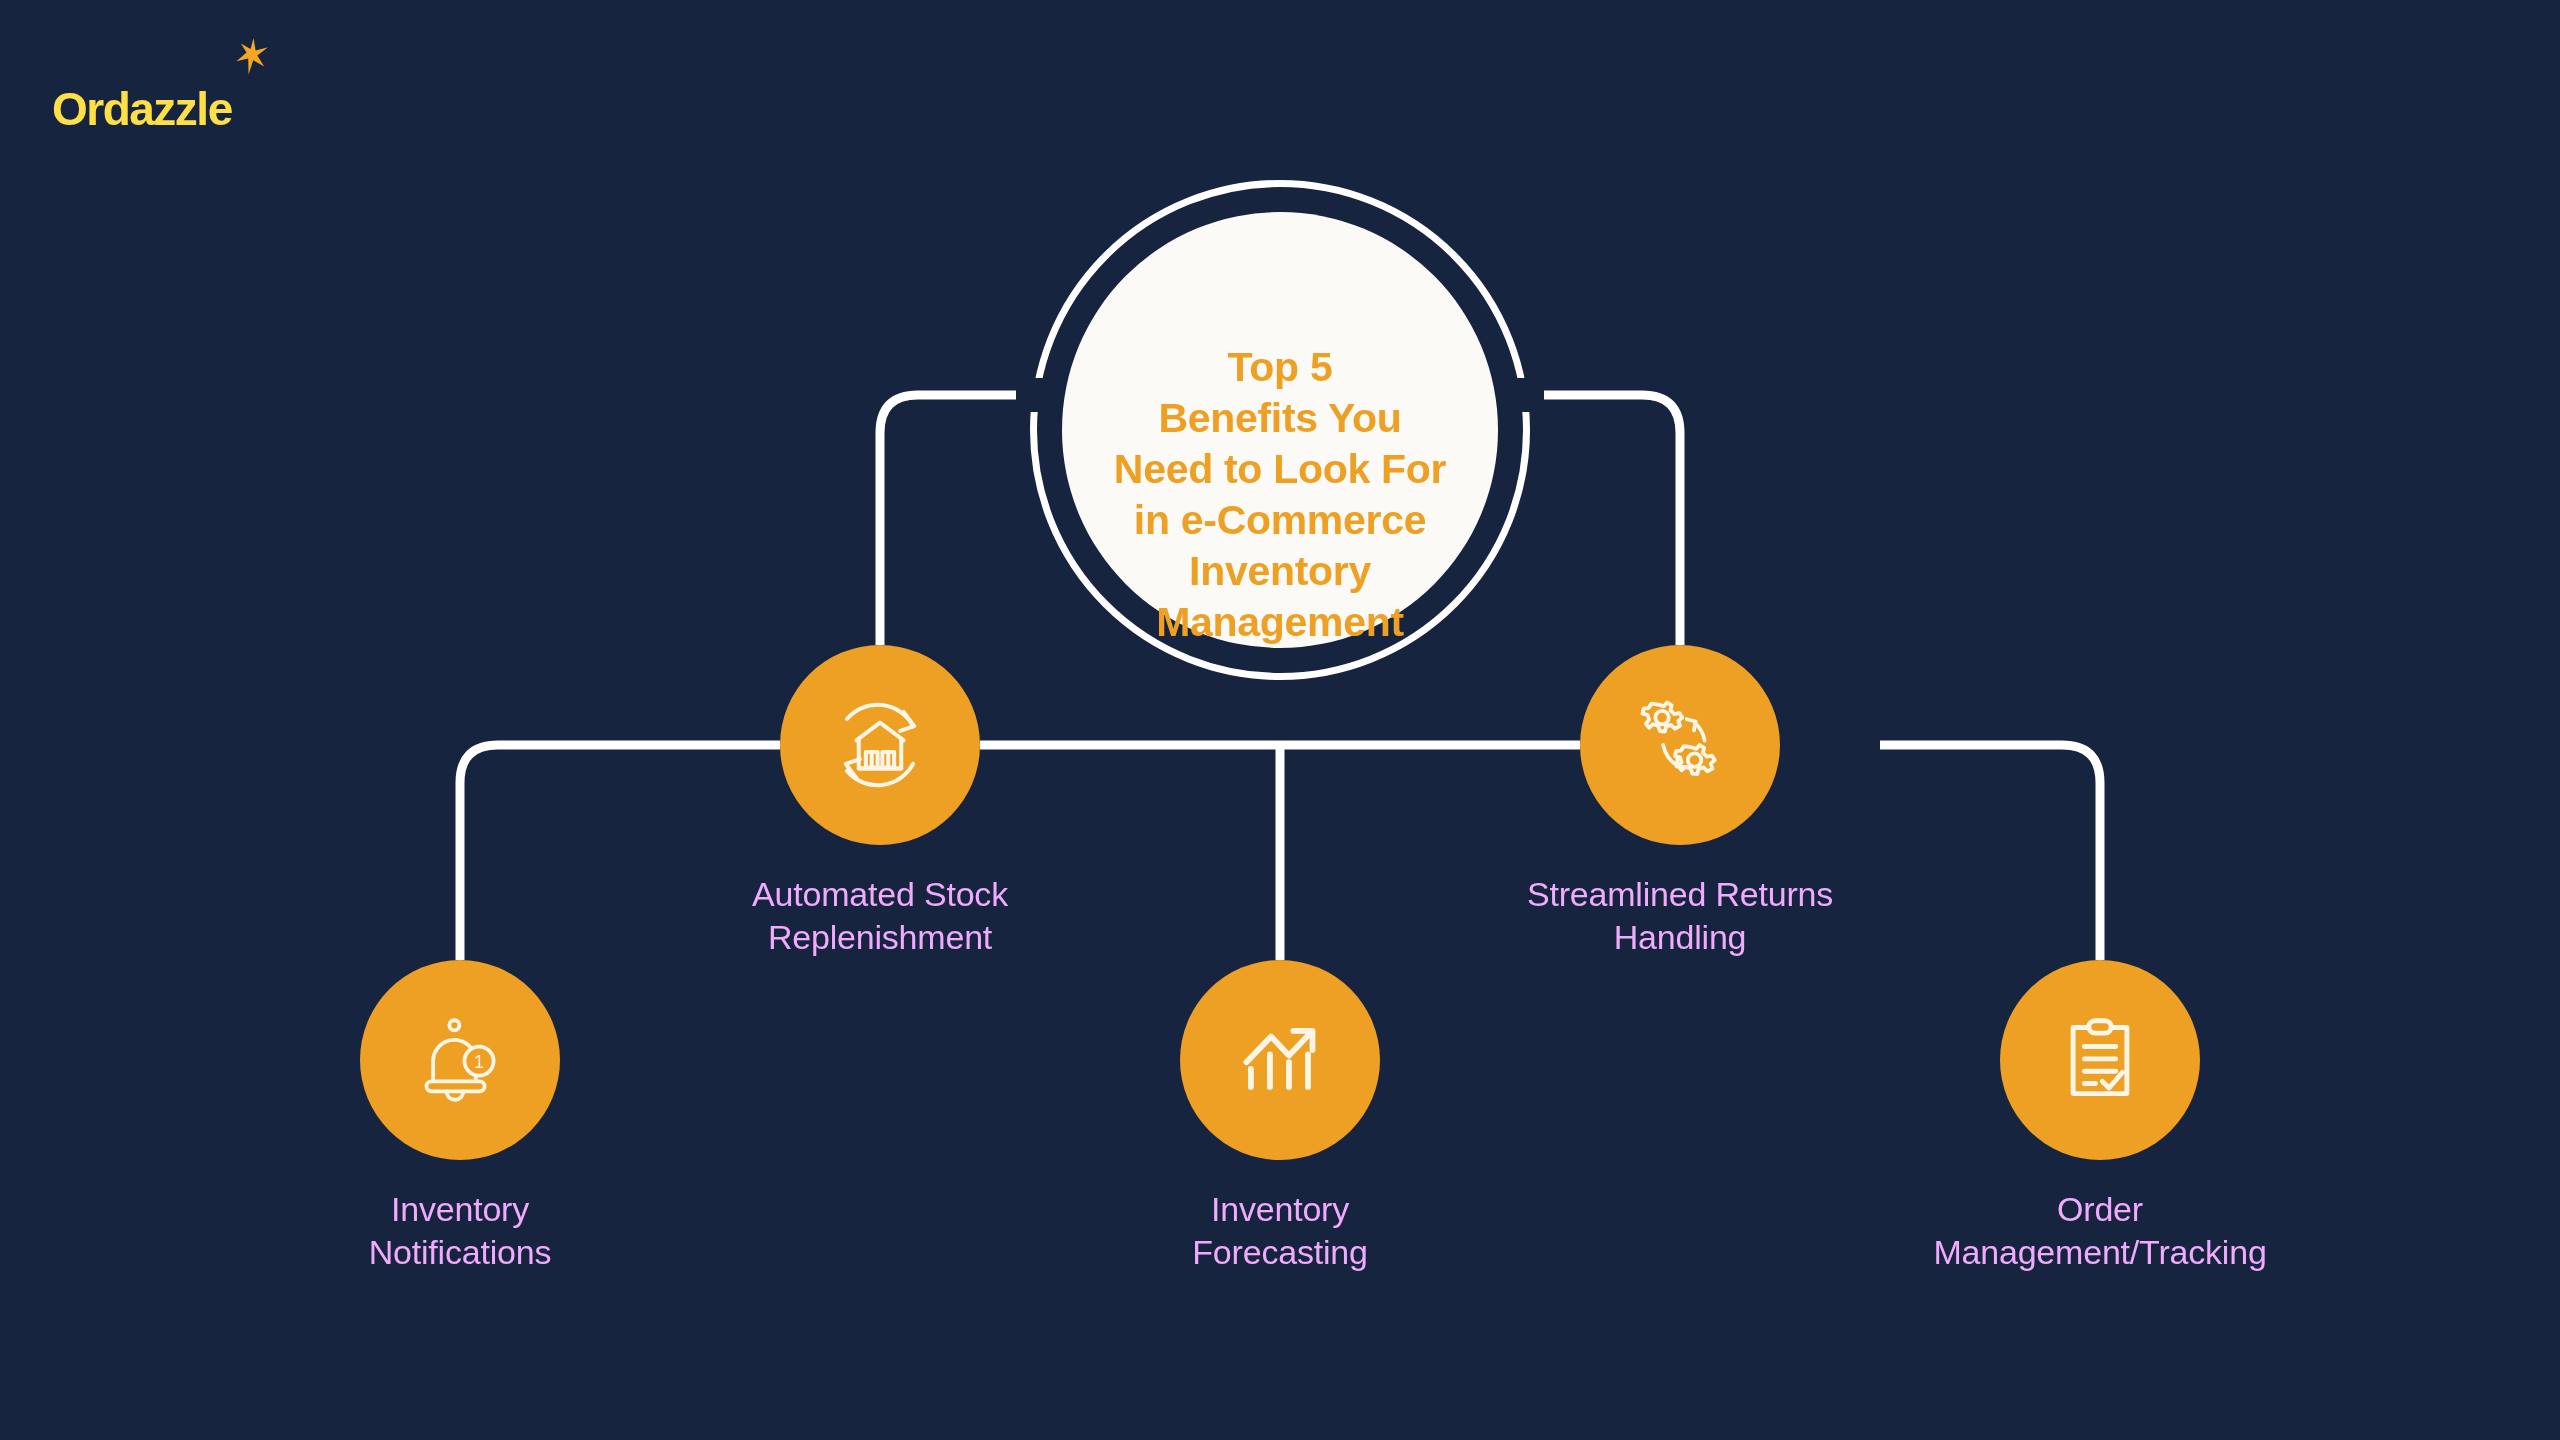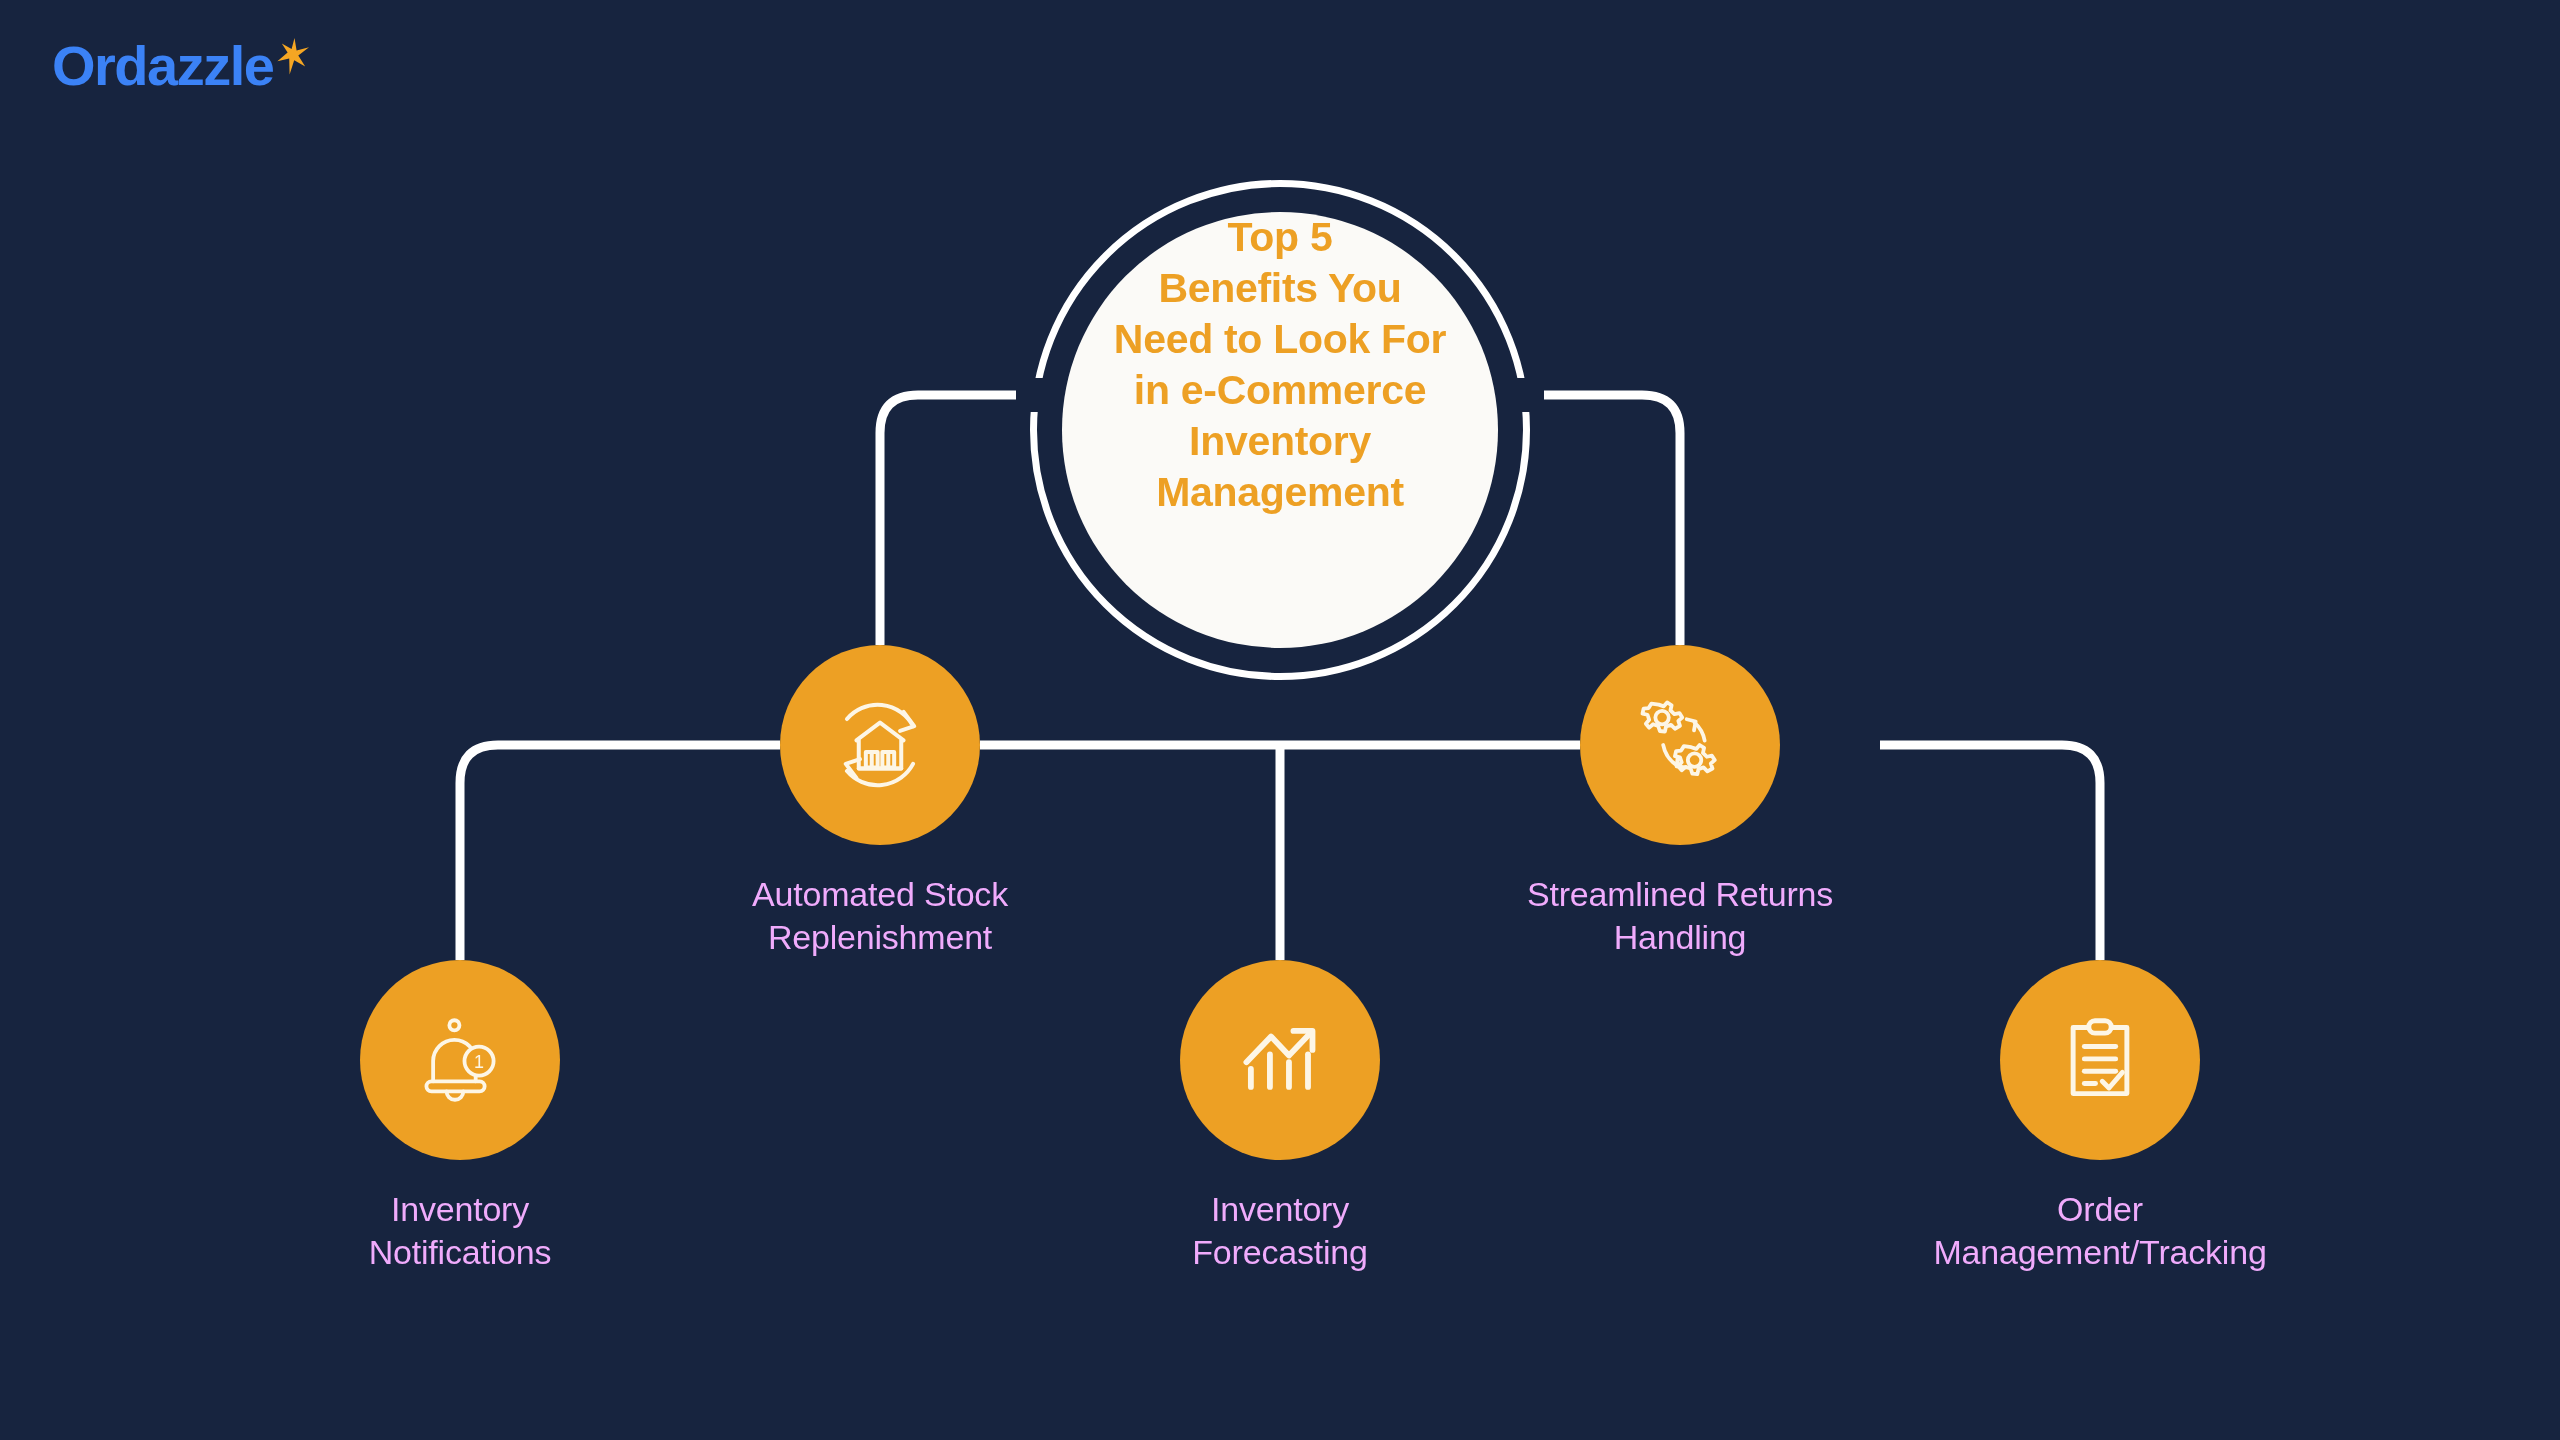--- a/index.html
+++ b/index.html
@@ -24,25 +24,26 @@
   #logo {
     position: absolute;
     left: 52px;
     top: 28px;
     display: flex;
     align-items: flex-start;
     height: 80px;
   }
   #logo-word {
     font-family: "Liberation Sans", sans-serif;
-    font-size: 56px;
+    font-size: 46px;
     font-weight: 700;
-    color: #3b82f6;
+    color: #fde047;
     letter-spacing: -1.5px;
     line-height: 76px;
+    margin-top: 43px;
   }
   #logo-star {
     margin-left: -4px;
     margin-top: 8px;
   }
 
   
   #wires {
     position: absolute;
     left: 0;
@@ -66,21 +67,21 @@
   }
   #hub-core {
     position: absolute;
     left: 1062px;
     top: 212px;
     width: 436px;
     height: 436px;
     border-radius: 50%;
     background: #fbfaf7;
     display: flex;
-    align-items: flex-start;
+    align-items: flex-end;
     justify-content: center;
   }
   #hub-title {
     color: #eda024;
     font-size: 41px;
     font-weight: 700;
     line-height: 51px;
     text-align: center;
     letter-spacing: -0.3px;
     width: 380px;

